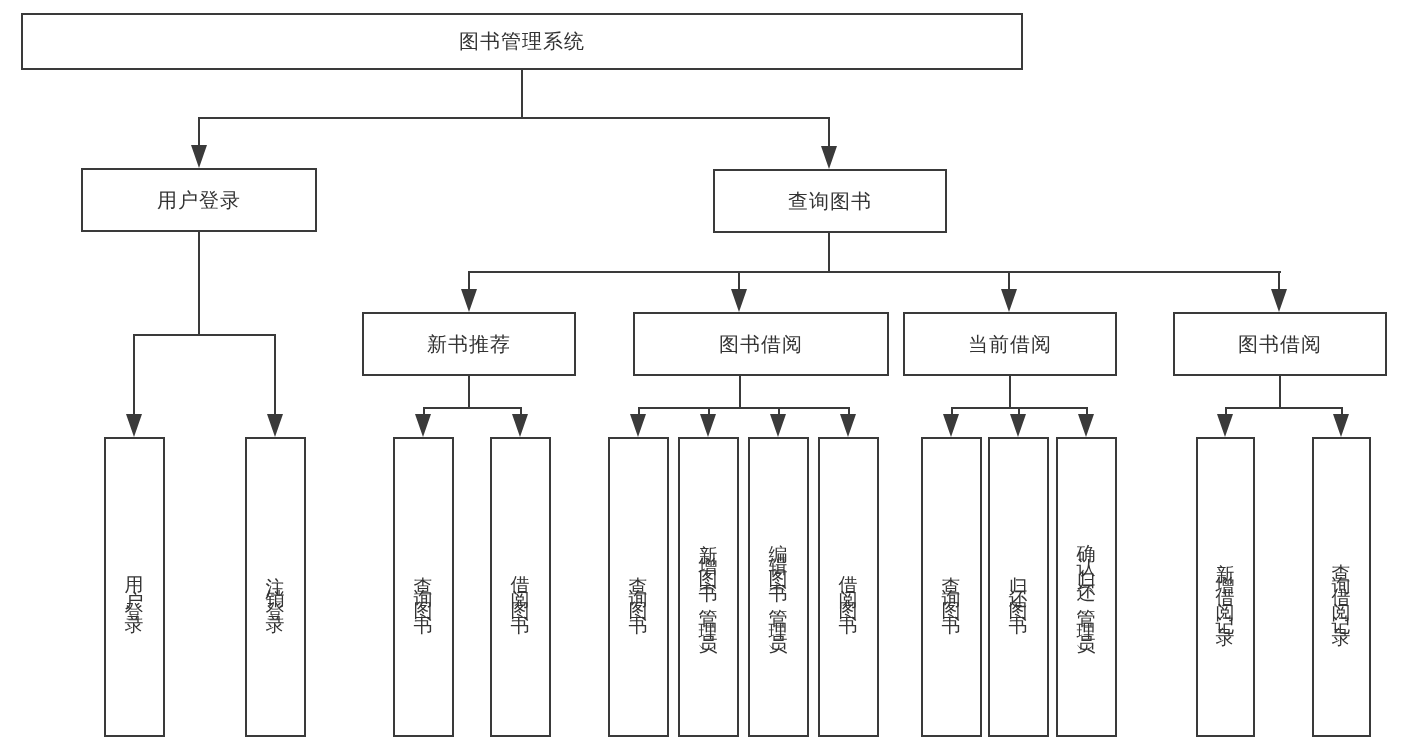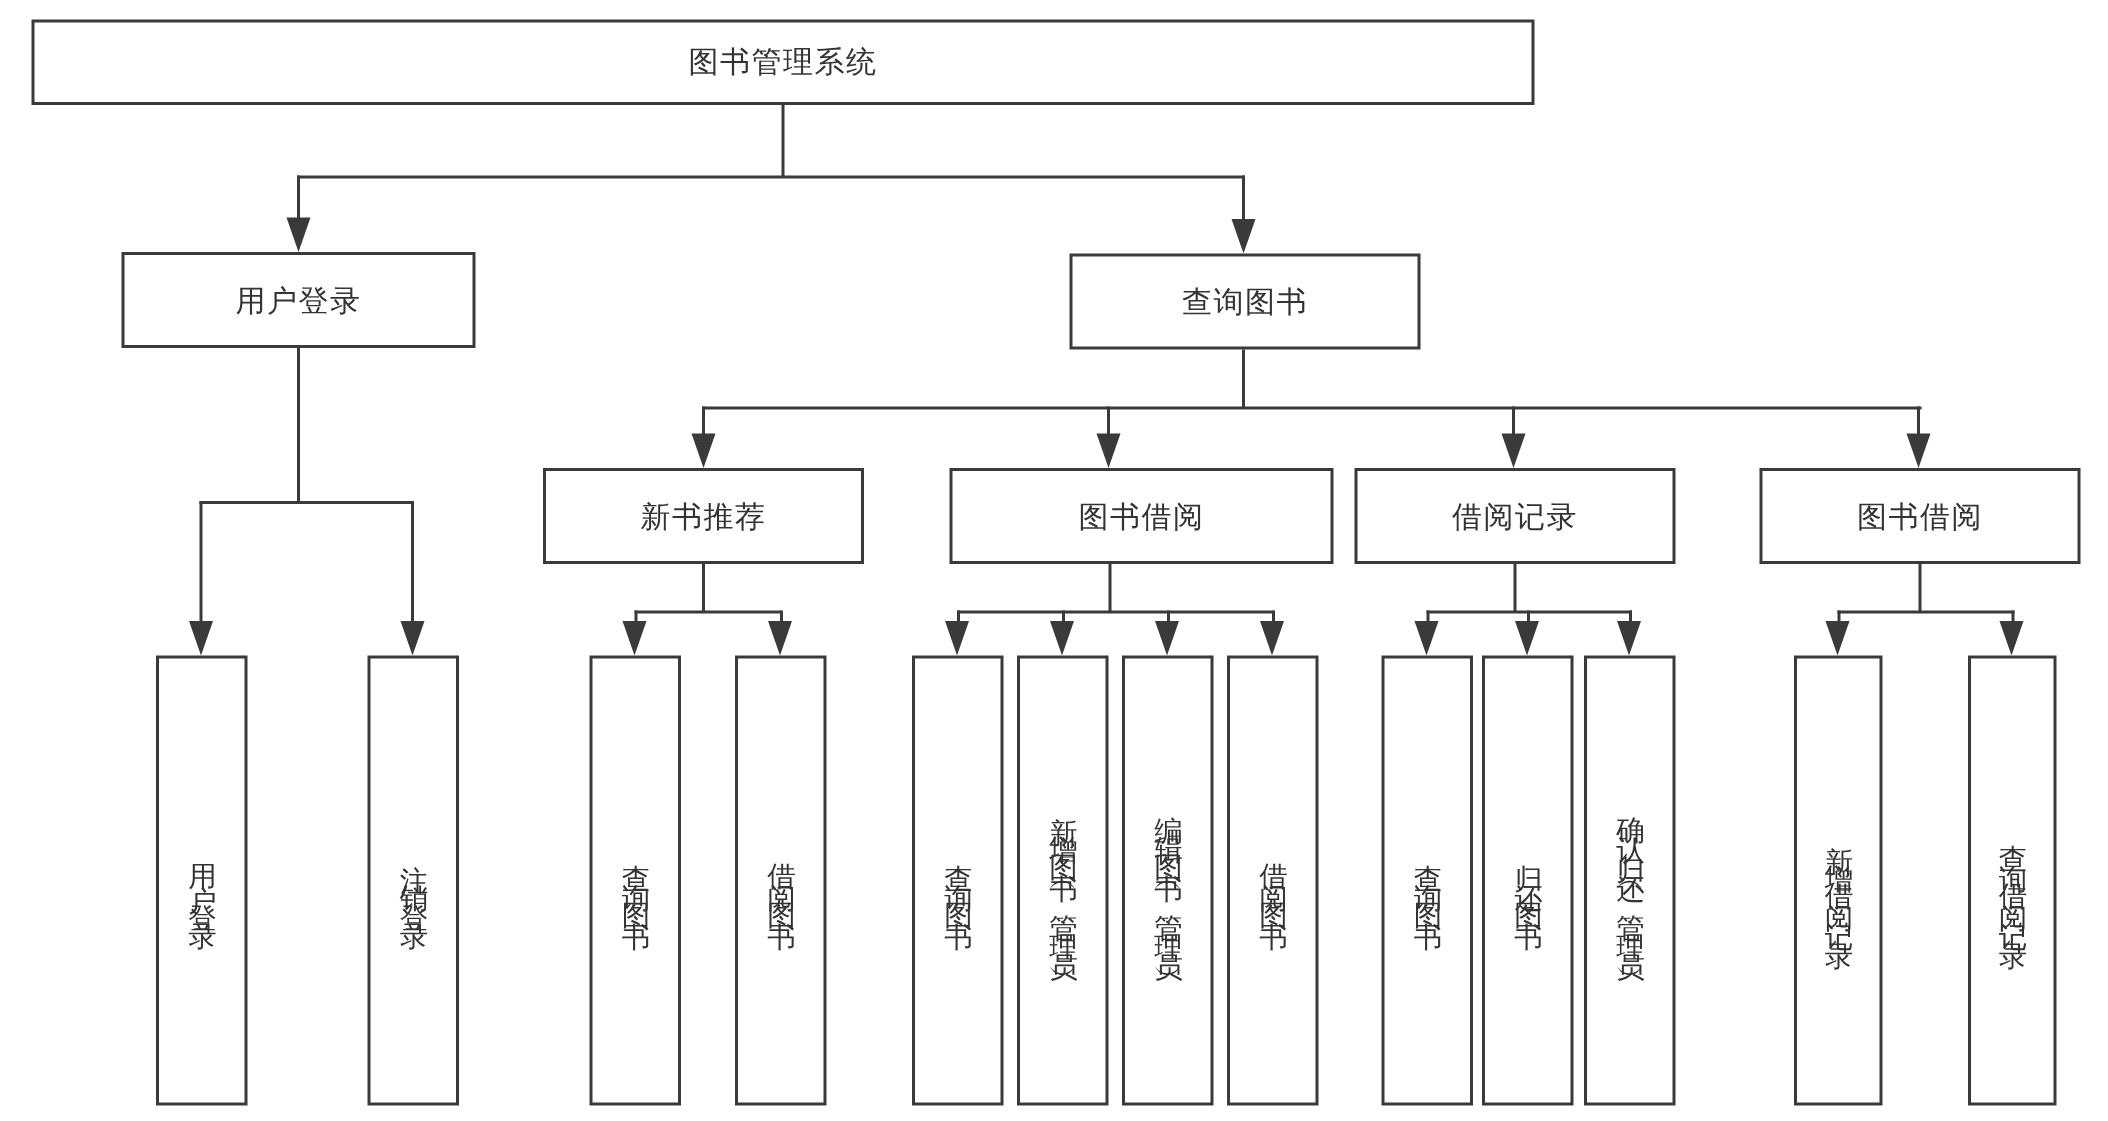--- a/index.html
+++ b/index.html
@@ -75,21 +75,21 @@
   <i class="vl" style="left:1278px;top:271px;height:20px"></i>
   <i class="ar" style="left:1271px;top:289px"></i>
 
   <div class="box" style="left:362px;top:312px;width:214px;height:64px">
     <span class="lbl">新书推荐</span>
   </div>
   <div class="box" style="left:633px;top:312px;width:256px;height:64px">
     <span class="lbl">图书借阅</span>
   </div>
   <div class="box" style="left:903px;top:312px;width:214px;height:64px">
-    <span class="lbl">借阅记录</span>
+    <span class="lbl">当前借阅</span>
   </div>
   <div class="box" style="left:1173px;top:312px;width:214px;height:64px">
     <span class="lbl">图书借阅</span>
   </div>
 
   <i class="vl" style="left:468px;top:376px;height:32px"></i>
   <i class="hl" style="left:423px;top:407px;width:98px"></i>
   <i class="vl" style="left:423px;top:407px;height:9px"></i>
   <i class="ar" style="left:415px;top:414px"></i>
   <i class="vl" style="left:520px;top:407px;height:9px"></i>

